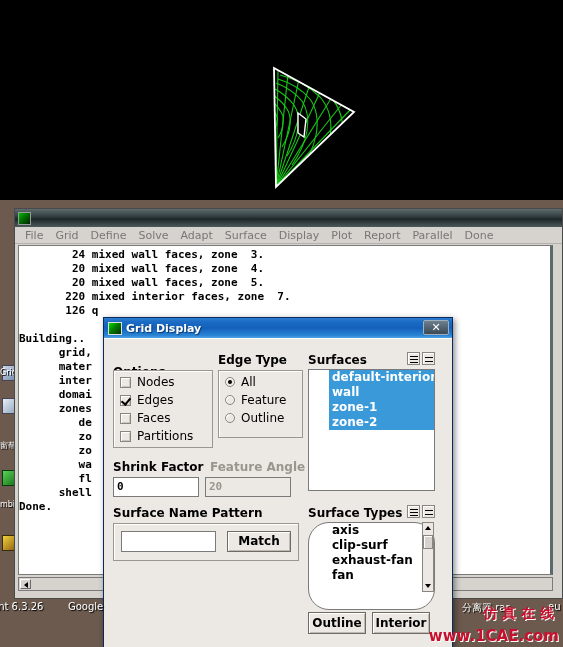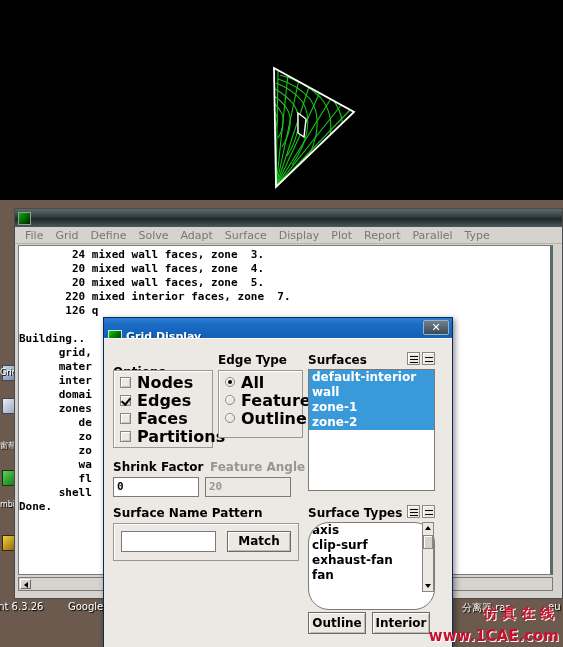--- a/index.html
+++ b/index.html
@@ -48,21 +48,21 @@
      background:#d6d3ce;border-top:1px solid #fff;border-left:1px solid #fff;
      border-right:1px solid #6b6b6b;border-bottom:1px solid #6b6b6b;box-sizing:border-box;}
   #console-hscroll .arrowL:after{content:"";position:absolute;left:3px;top:2px;
      border-top:3px solid transparent;border-bottom:3px solid transparent;border-right:4px solid #000;}
 
   
   #griddlg{position:absolute;left:103px;top:317px;width:350px;height:330px;
            background:#ece9e4;border:1px solid #0a2a5e;box-sizing:border-box;
            box-shadow:2px 2px 6px rgba(0,0,0,.45);}
   #gd-title{height:20px;background:linear-gradient(to bottom,#2e7fd0 0%,#1a6cc4 18%,#1360bb 50%,#2a86d6 88%,#56a6e6 100%);
-            display:flex;align-items:center;padding:8px 2px;position:relative;}
+            display:flex;align-items:center;padding:0 2px;position:relative;}
   #gd-title .gico{width:14px;height:13px;margin:0 4px 0 2px;
       background:linear-gradient(135deg,#0d0 0%,#070 48%,#030 100%);border:1px solid #ddd;box-sizing:border-box;}
   #gd-title .gtxt{color:#fff;font-size:11px;font-weight:bold;text-shadow:1px 1px 1px #0a3a70;}
   #gd-close{position:absolute;right:3px;top:2px;width:26px;height:15px;
      background:linear-gradient(to bottom,#6d7f8d,#3a4a57);border:1px solid #9fb0bd;
      border-radius:2px;color:#fff;font-size:11px;font-weight:bold;line-height:14px;
      text-align:center;box-sizing:border-box;}
 
   .gd-body{position:absolute;left:0;top:20px;width:100%;height:310px;
            background:#ece9e4;border-top:1px solid #fff;box-sizing:border-box;}
@@ -71,31 +71,31 @@
   .grp-label.dim{color:#9a968f;}
   .box{position:absolute;border:1px solid #9b9690;background:#ece9e4;box-sizing:border-box;
        box-shadow:inset 1px 1px 0 #fff;}
 
   .chk-row{position:absolute;display:flex;align-items:center;height:16px;}
   .chk{width:11px;height:11px;background:#ece9e4;border:1px solid #8a857f;
        box-shadow:inset 1px 1px 0 #fff, inset -1px -1px 0 #c9c4bd;
        position:relative;box-sizing:border-box;margin-right:6px;flex:0 0 auto;}
   .chk.on:after{content:"";position:absolute;left:2px;top:0px;width:4px;height:7px;
        border:solid #000;border-width:0 2px 2px 0;transform:rotate(40deg);}
-  .chk-lbl{font-size:16px;font-weight:bold;color:#000;white-space:nowrap;}
+  .chk-lbl{font-size:12px;font-weight:normal;color:#000;white-space:nowrap;}
 
   .rad-row{position:absolute;display:flex;align-items:center;height:16px;}
   .rad{width:10px;height:10px;border-radius:50%;background:#ece9e4;border:1px solid #8a857f;
        box-shadow:inset 1px 1px 0 #fff;position:relative;box-sizing:border-box;margin-right:6px;flex:0 0 auto;}
   .rad.on:after{content:"";position:absolute;left:2px;top:2px;width:4px;height:4px;
        border-radius:50%;background:#000;}
 
   
   .listbox{position:absolute;background:#fff;border:1px solid #7a7a7a;box-sizing:border-box;
-           overflow:hidden;}
+           overflow:hidden;padding-left:20px;}
   .litem{font-size:12px;font-weight:bold;line-height:15px;padding-left:3px;color:#000;
          white-space:nowrap;}
   .litem.sel{background:#3a9ad9;color:#fff;}
   .listbtns{position:absolute;display:flex;gap:2px;}
   .lbtn{width:13px;height:13px;background:#ece9e4;border:1px solid #8a857f;
         box-shadow:inset 1px 1px 0 #fff;box-sizing:border-box;position:relative;}
   .lbtn i{position:absolute;left:2px;width:8px;height:1px;background:#000;display:block;}
 
   .vscroll{position:absolute;width:12px;background:#ece9e4;border:1px solid #8a857f;
            box-sizing:border-box;}
@@ -200,21 +200,21 @@
     <div class="mi">File</div>
     <div class="mi">Grid</div>
     <div class="mi">Define</div>
     <div class="mi">Solve</div>
     <div class="mi">Adapt</div>
     <div class="mi">Surface</div>
     <div class="mi">Display</div>
     <div class="mi">Plot</div>
     <div class="mi">Report</div>
     <div class="mi">Parallel</div>
-    <div class="mi">Type</div>
+    <div class="mi">Done</div>
   </div>
 
   <div id="console-wrap">
     <div id="console">
       <pre>        24 mixed wall faces, zone  3.
         20 mixed wall faces, zone  4.
         20 mixed wall faces, zone  5.
        220 mixed interior faces, zone  7.
        126 q
 

